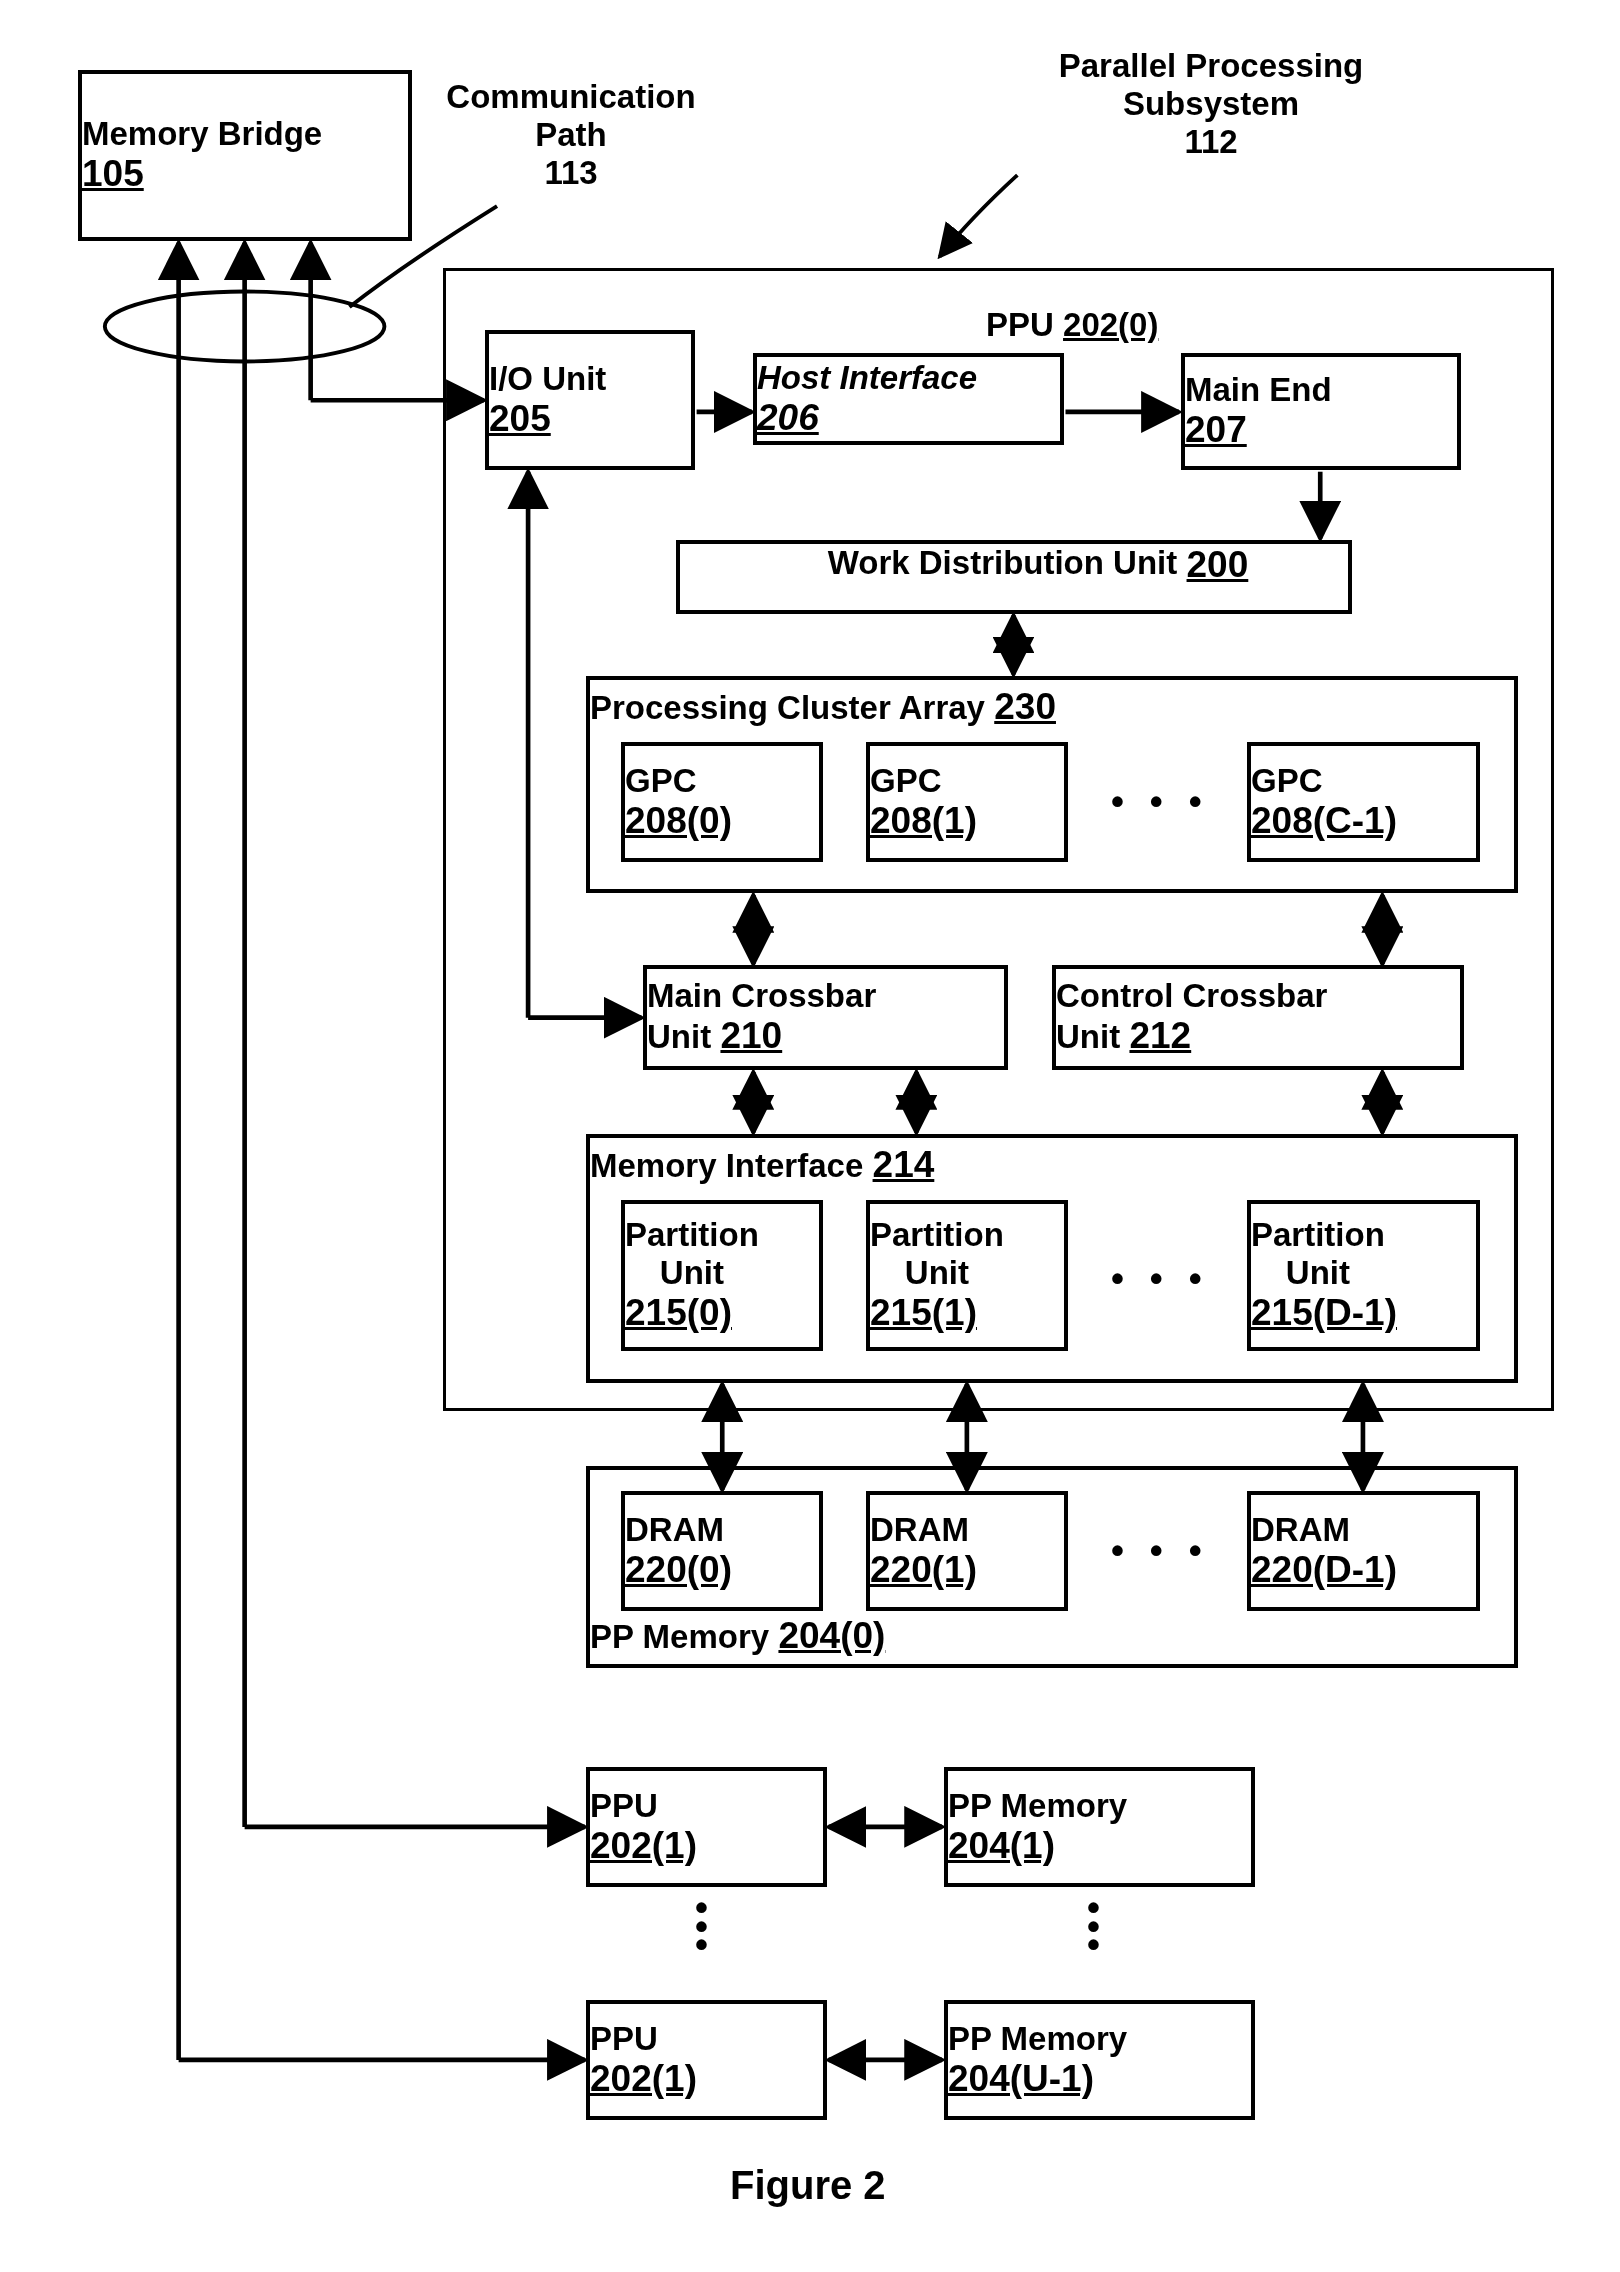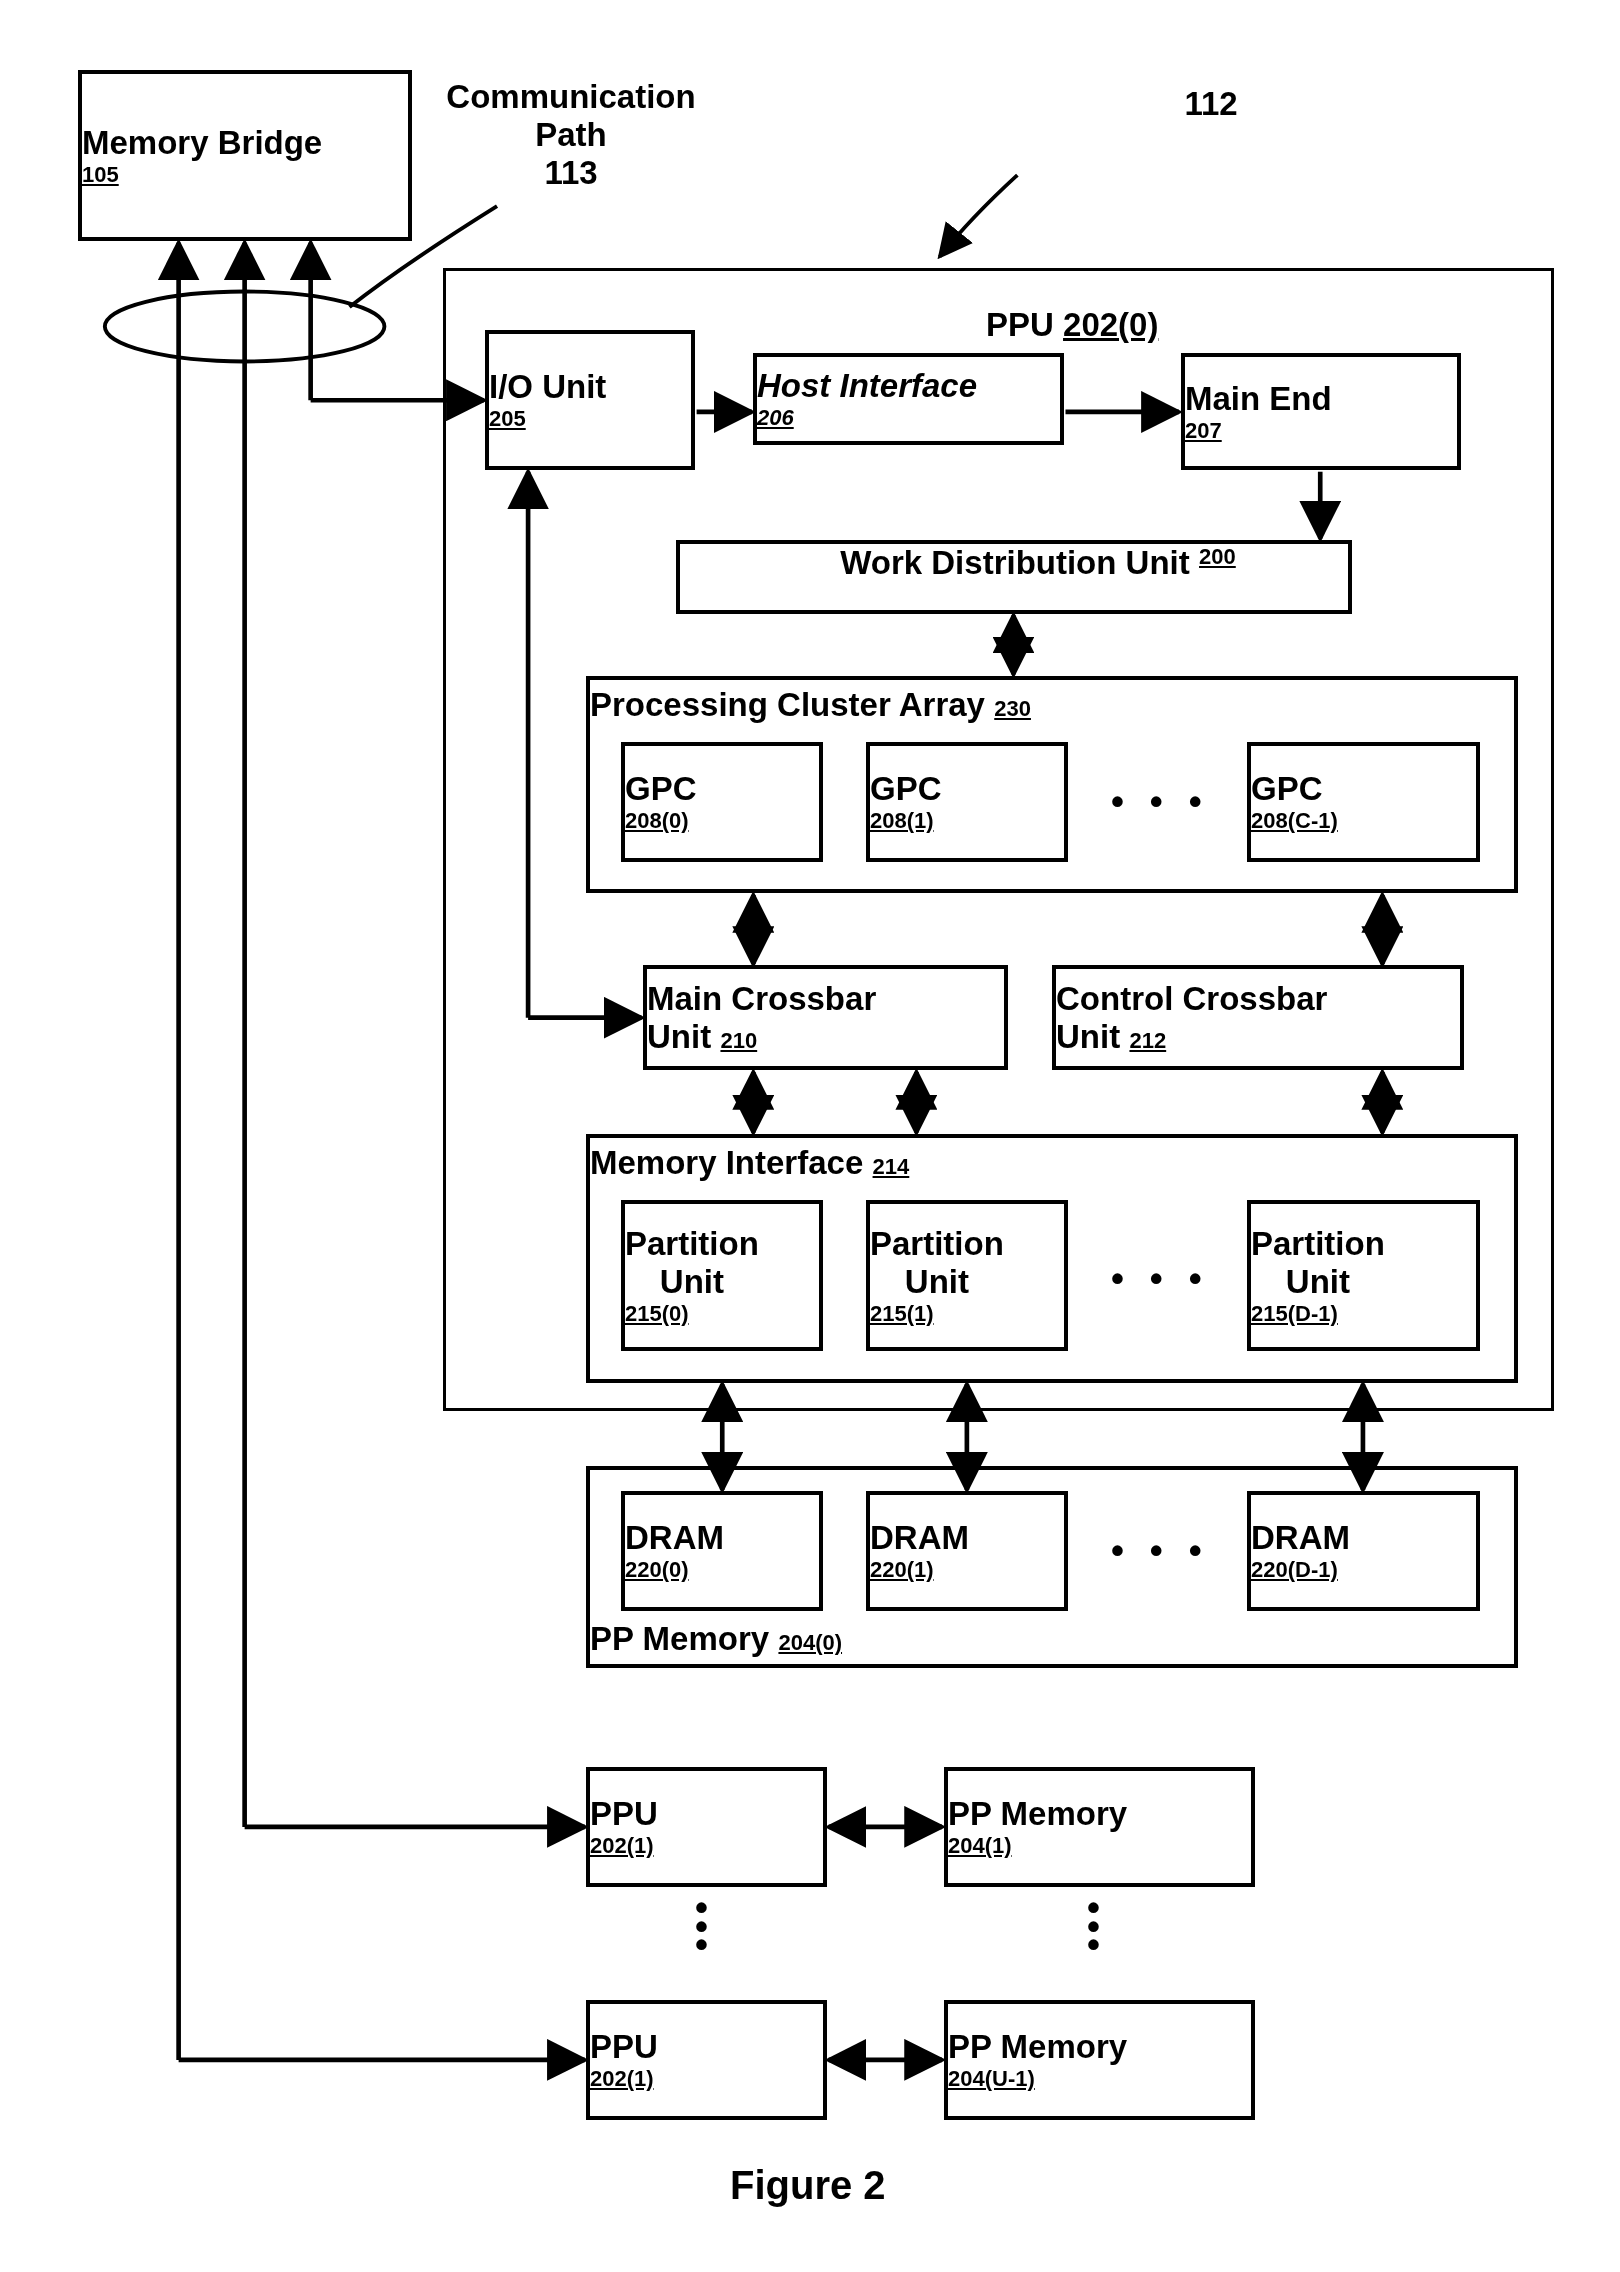--- a/index.html
+++ b/index.html
@@ -20,21 +20,21 @@
     border: 4.7px solid #000;
     text-align: center;
     display: flex;
     flex-direction: column;
     justify-content: center;
     align-items: flex-start;
     font-weight: bold;
     background: #fff;
   }
   .box .title { font-size: 33px; line-height: 1.15; }
-  .box .num { font-size: 22px; text-decoration: underline; line-height: 1.15; }
+  .box .num { font-size: 37px; text-decoration: underline; line-height: 1.15; }
   .label {
     position: absolute;
     font-weight: bold;
     font-size: 33px;
     text-align: center;
     line-height: 1.15;
   }
   .container-label {
     position: absolute;
     font-weight: bold;
@@ -76,21 +76,22 @@
     <span class="num">105</span>
   </div>
 
   <div class="label" style="left:431px; top:78px; width:280px;">
     <span style="white-space:pre-line;">Communication
 Path</span><br>
     <span>113</span>
   </div>
 
   <div class="label" style="left:1017px; top:47px; width:388px;">
-    <br>
+    <span style="white-space:pre-line;">Parallel Processing
+Subsystem</span><br>
     <span>112</span>
   </div>
 
   <div class="box" style="left:443px; top:268px; width:1111px; height:1143px; border-width:3.1px;"></div>
 
   <div class="container-label" style="left:986px; top:282px;margin-top:24px;">
     <span>PPU</span>
     <span style="text-decoration:underline;">202(0)</span>
   </div>
 

